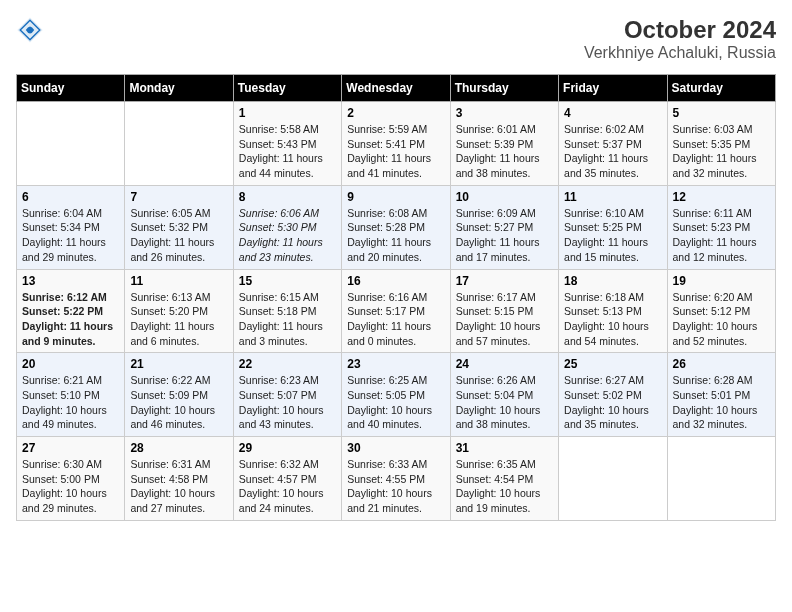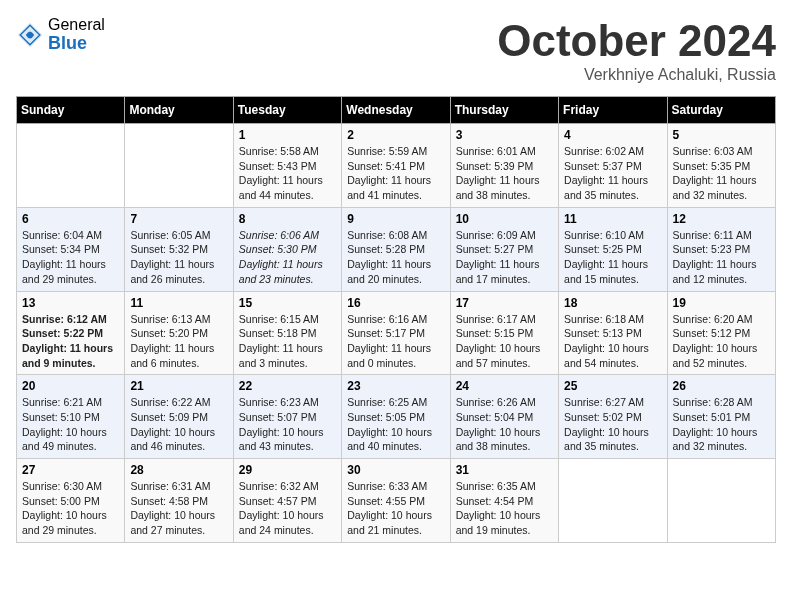--- a/index.html
+++ b/index.html
@@ -27,21 +27,21 @@
       line-height: 1.1;
     }
     .logo-icon {
       width: 28px;
       height: 28px;
     }
     .title-block {
       text-align: right;
     }
     .main-title {
-      font-size: 44px;
+      font-size: 24px;
       font-weight: bold;
       color: #333;
     }
     .sub-title {
       font-size: 16px;
       color: #555;
     }
     .calendar {
       width: 100%;
       border-collapse: collapse;
@@ -88,24 +88,20 @@
 </head>
 <body>
 
 <div class="header">
   <div class="logo">
     <svg class="logo-icon" viewBox="0 0 40 40" xmlns="http://www.w3.org/2000/svg">
       <polygon points="20,2 38,20 20,38 2,20" fill="#1a6fbf" opacity="0.15"></polygon>
       <polygon points="20,6 34,20 20,34 6,20" fill="none" stroke="#1a6fbf" stroke-width="2"></polygon>
       <path d="M14,20 Q20,10 26,20 Q20,30 14,20Z" fill="#1a6fbf"></path>
     </svg>
-    <div class="logo-text">
-      <span>General</span>
-      <span style="color:#1a6fbf;font-weight:bold;font-size:18px;">Blue</span>
-    </div>
   </div>
   <div class="title-block">
     <div class="main-title">October 2024</div>
     <div class="sub-title">Verkhniye Achaluki, Russia</div>
   </div>
 </div>
 
 <table class="calendar">
   <thead>
     <tr>

